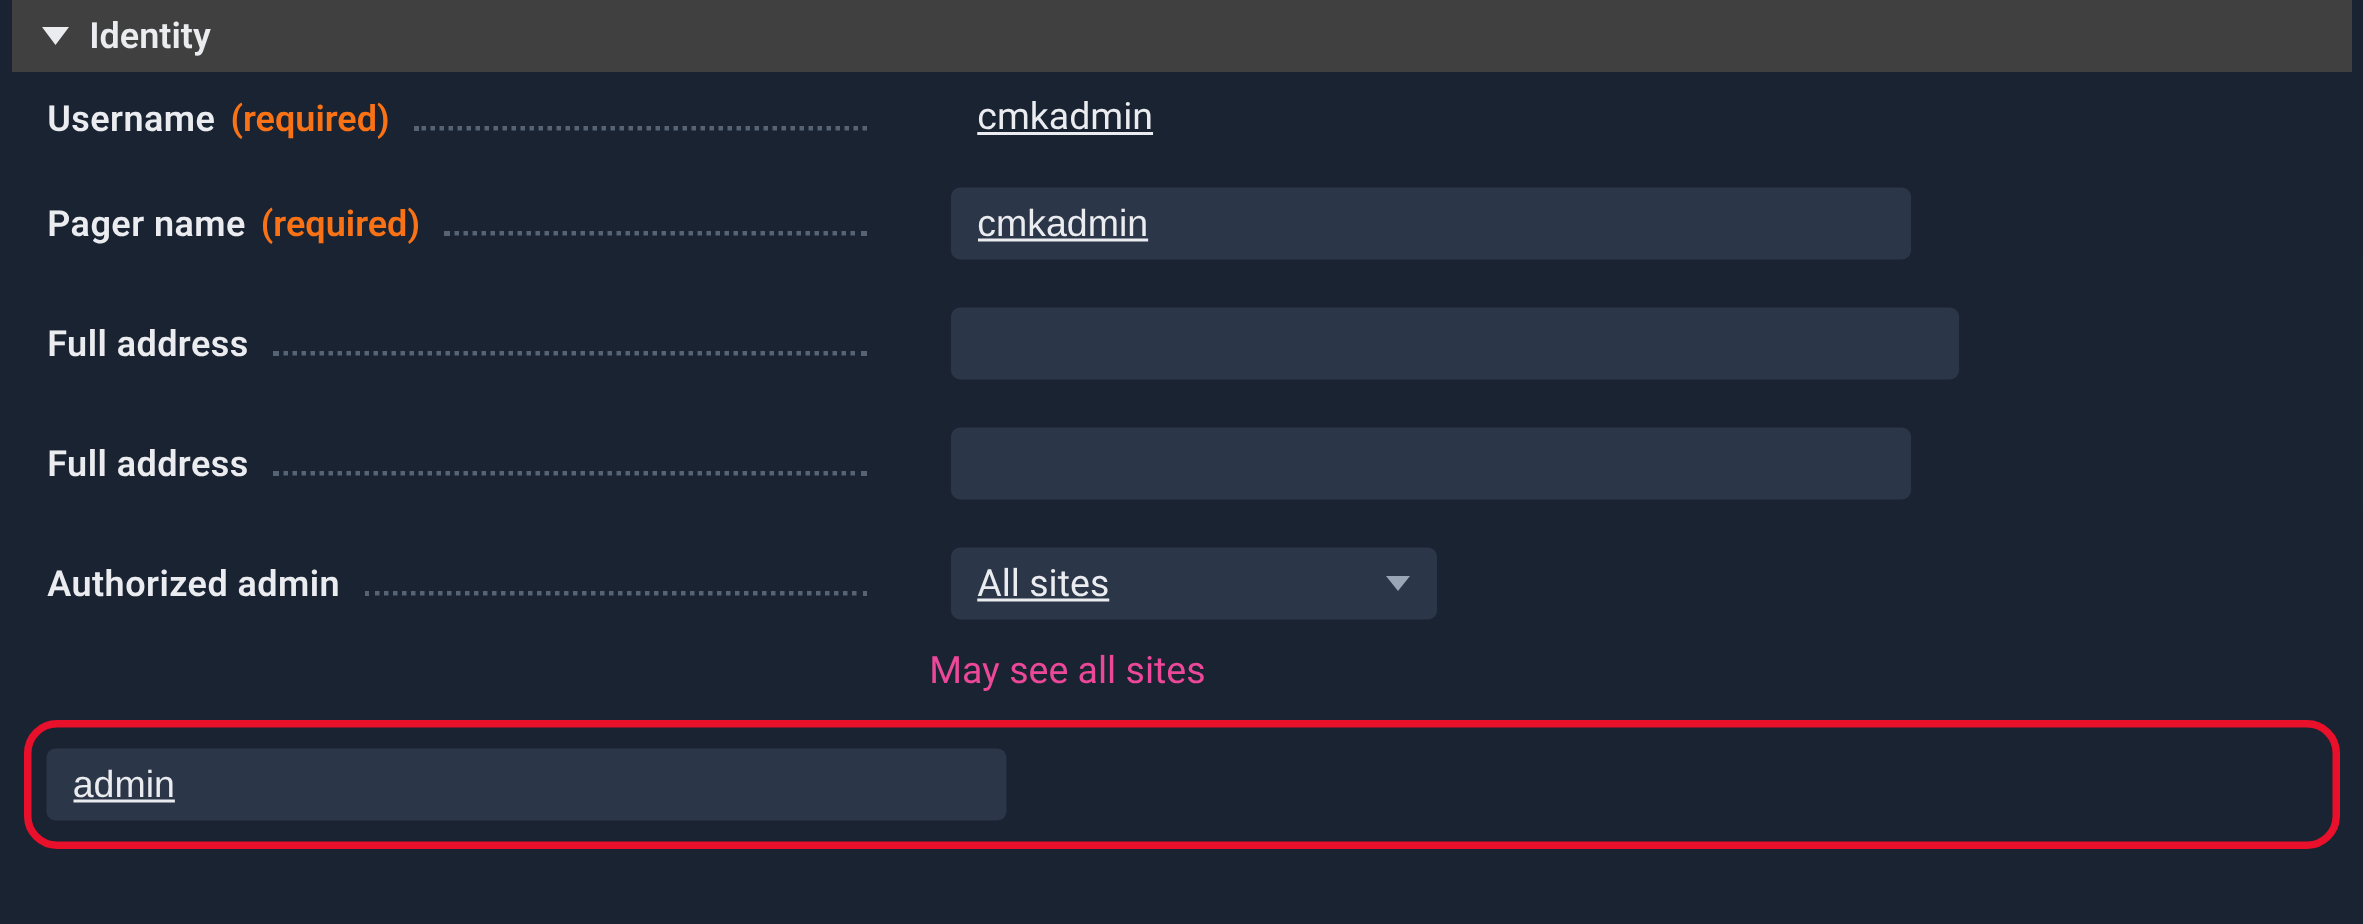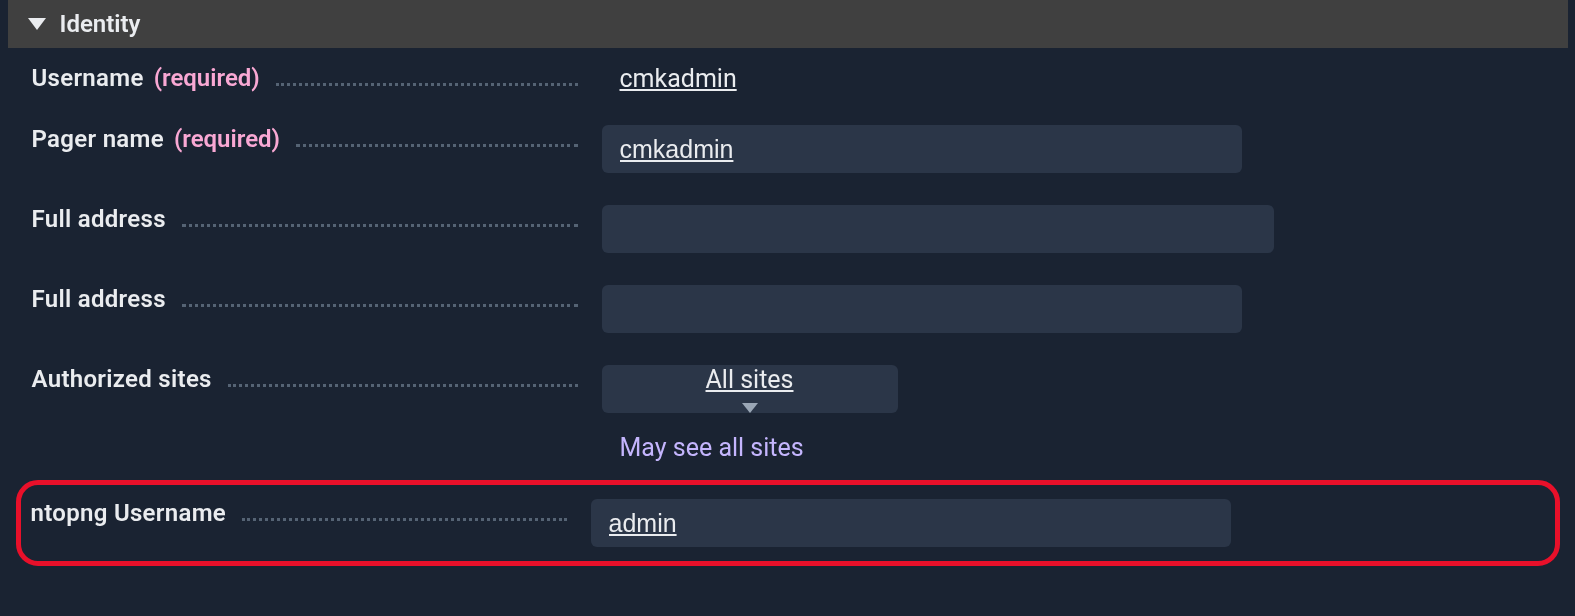--- a/index.html
+++ b/index.html
@@ -24,35 +24,37 @@
     font-weight: 600;
   }
   .tri-down {
     width: 0; height: 0;
     border-left: 9px solid transparent;
     border-right: 9px solid transparent;
     border-top: 12px solid #eaecef;
   }
   .form-row {
     display: flex;
+    align-items: center;
     padding: 16px 24px;
+    gap: 32px;
   }
   .label-col {
     width: 570px;
     display: flex;
     align-items: baseline;
     gap: 10px;
   }
   .label-text {
     font-weight: 600;
     letter-spacing: 0.3px;
     white-space: nowrap;
   }
   .required {
-    color: #f9a8d4;
+    color: #f97316;
     font-weight: 600;
     white-space: nowrap;
   }
   .dots {
     flex: 1;
     border-bottom: 3px dotted #556374;
     height: 6px;
     margin-left: 6px;
     margin-right: 24px;
   }
@@ -77,40 +79,39 @@
     height: 48px;
     width: 640px;
     outline: none;
   }
   input.text-input.medium { width: 672px; }
   input.text-input.wide   { width: 640px; }
   .select-box {
     background: #2b3648;
     border-radius: 6px;
     height: 48px;
-    width: 296px;
+    width: 324px;
     display: flex;
     align-items: center;
     justify-content: space-between;
     padding: 0 18px;
     cursor: pointer;
     font-size: 25px;
-    flex-direction: column;
   }
   .tri-select {
     width: 0; height: 0;
     border-left: 8px solid transparent;
     border-right: 8px solid transparent;
     border-top: 10px solid #9aa6b5;
   }
   .hint-row {
     padding: 4px 24px 14px 24px;
     margin-left: 570px;
     font-size: 25px;
-    color: #c4b5fd;
+    color: #ec4899;
   }
   .hint-row span { padding-left: 18px; }
   .highlight-row {
     border: 5px solid #e8102a;
     border-radius: 22px;
     padding: 14px 18px 14px 10px;
     margin: 4px 8px 10px 8px;
   }
   .highlight-row .label-col { width: 560px; }
   .highlight-row input.text-input { width: 640px; }
@@ -162,37 +163,33 @@
       <span class="label-text">Full address</span>
       <span class="dots"></span>
     </div>
     <div class="value-col">
       <input class="text-input wide" type="text" value="" style="">
     </div>
   </div>
 
   <div class="form-row">
     <div class="label-col">
-      <span class="label-text">Authorized sites</span>
+      <span class="label-text">Authorized admin</span>
       <span class="dots"></span>
     </div>
     <div class="value-col">
       <div class="select-box">
         <span>All sites</span>
         <span class="tri-select"></span>
       </div>
     </div>
   </div>
   <div class="hint-row">
     <span>May see all sites</span>
   </div>
 
   <div class="form-row highlight-row">
-    <div class="label-col">
-      <span class="label-text">ntopng Username</span>
-      <span class="dots"></span>
-    </div>
     <div class="value-col">
       <input class="text-input" type="text" value="admin" style="">
     </div>
   </div>
 
 </div>
 
 </body></html>

